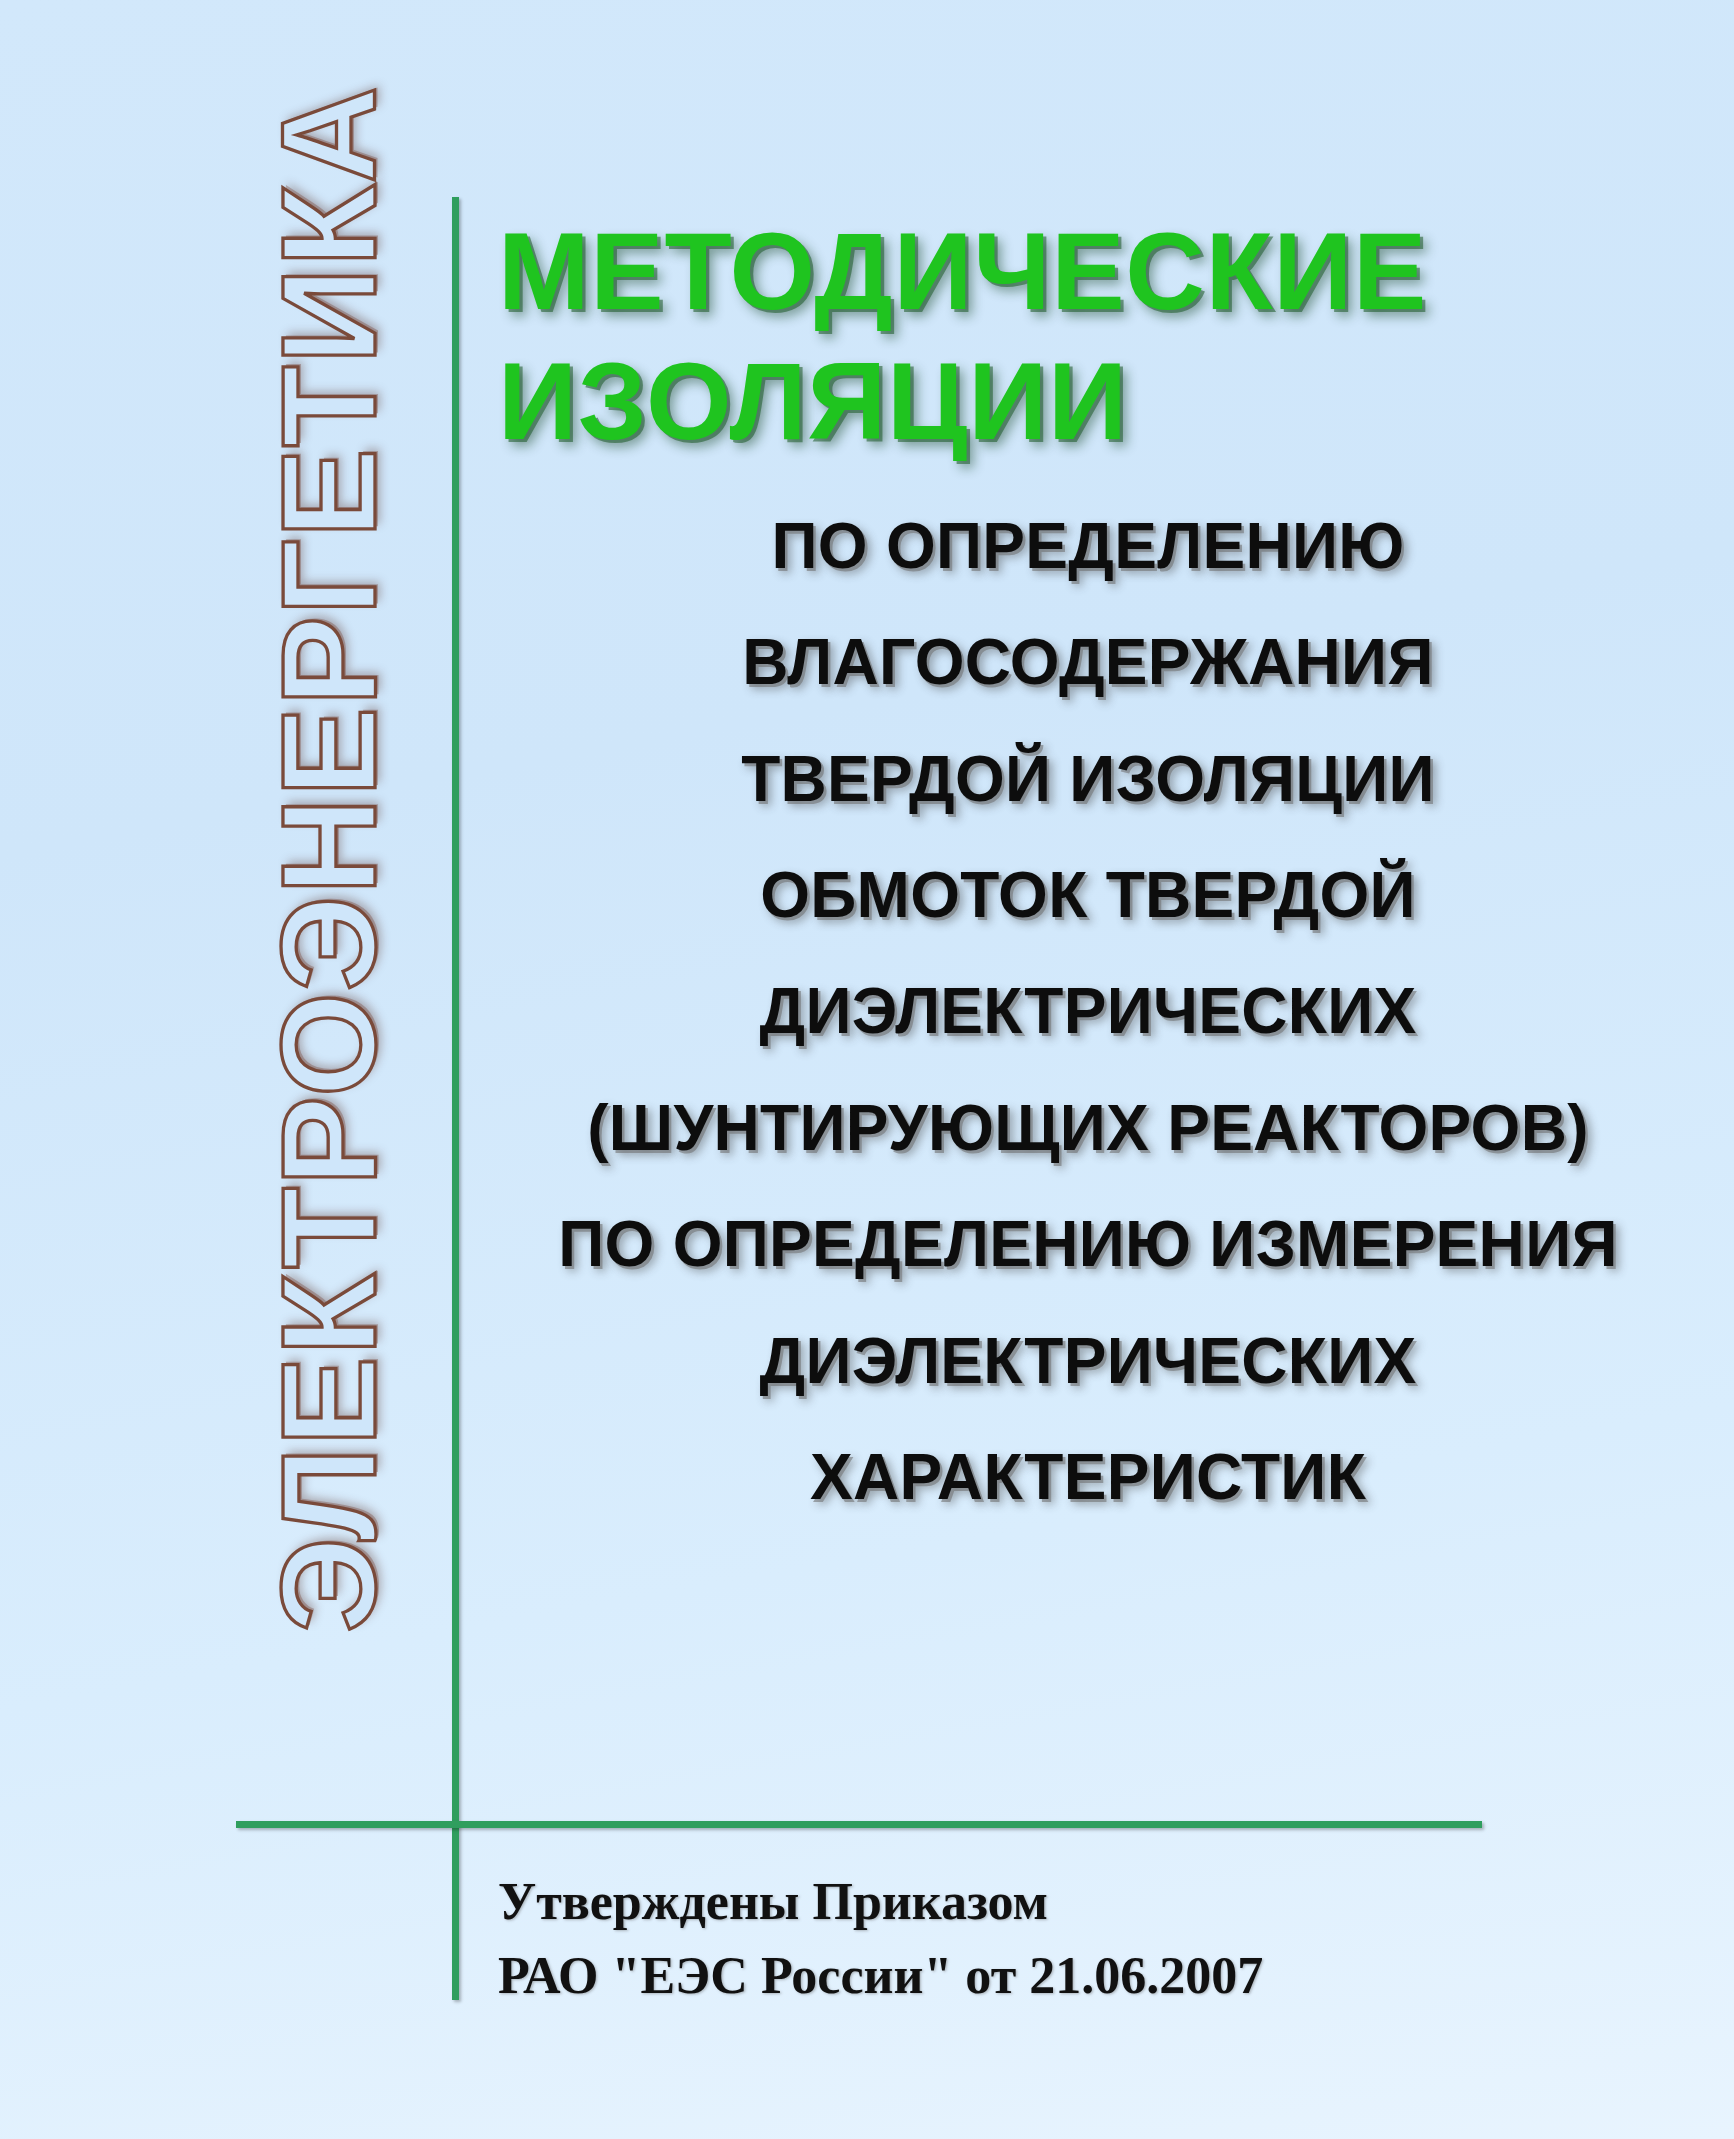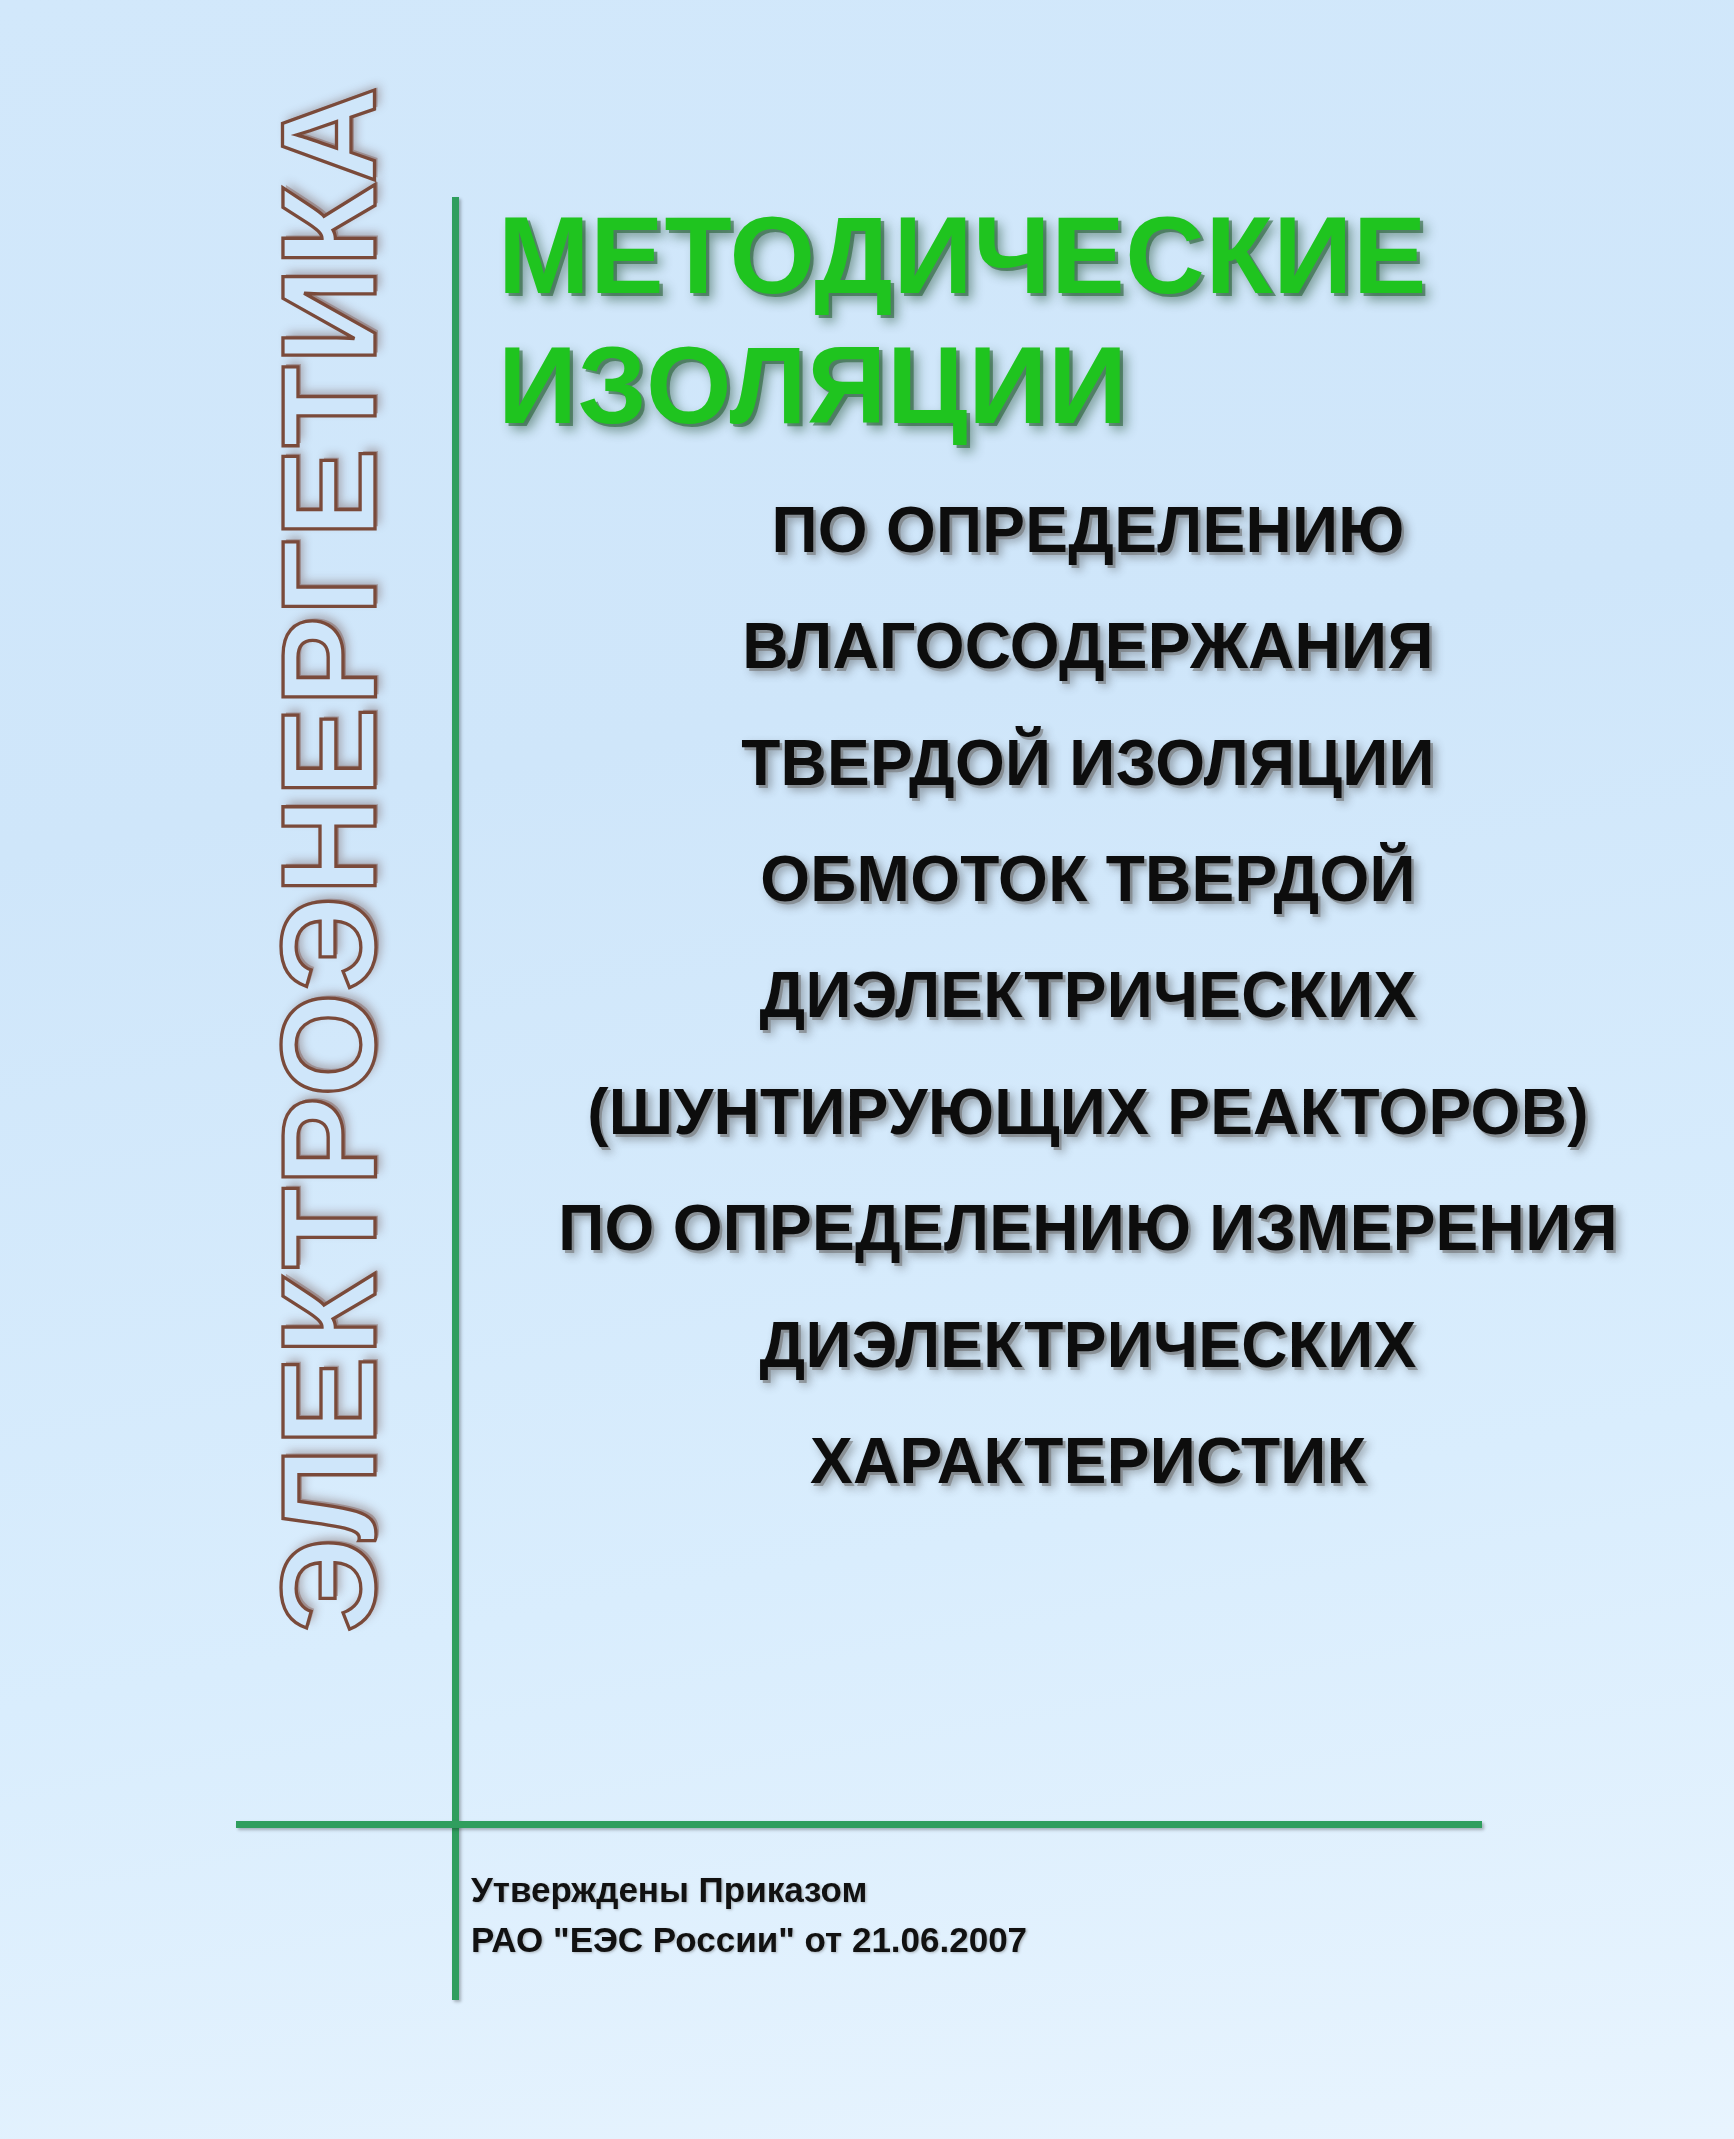--- a/index.html
+++ b/index.html
@@ -77,21 +77,21 @@
   }
   .main-title {
     font-family: "Liberation Sans", sans-serif;
     font-weight: bold;
     font-size: 110px;
     line-height: 1.18;
     color: #1fc41f;
     text-shadow:
       3.3px 3.3px 0 rgba(30,90,40,0.55),
       6.6px 6.6px 11.8px rgba(10,60,25,0.45);
-    margin: 0 0 22px 0;
+    margin: 16px 0 22px 0;
     letter-spacing: 0.7px;
   }
   .main-title .line {
     display: block;
   }
   .subtitle {
     font-family: "Liberation Sans", sans-serif;
     font-weight: bold;
     font-size: 64px;
     line-height: 1.82;
@@ -102,26 +102,26 @@
     letter-spacing: 0.3px;
     margin-top: 15.7px;
   }
   .subtitle .line {
     display: block;
     white-space: nowrap;
     text-align: center;
   }
   .approval {
     position: absolute;
-    left: 471px;
+    left: 498px;
     top: 1865px;
     width: 1180px;
-    font-family: Liberation Sans, sans-serif;
+    font-family: Liberation Serif, serif;
     font-weight: bold;
-    font-size: 35px;
+    font-size: 52px;
     line-height: 1.42;
     color: #111111;
     text-shadow: 1.3px 1.3px 2.6px rgba(90,90,90,0.4);
   }
   .approval .line {
     display: block;
     white-space: nowrap;
   }
 </style>
 </head>

